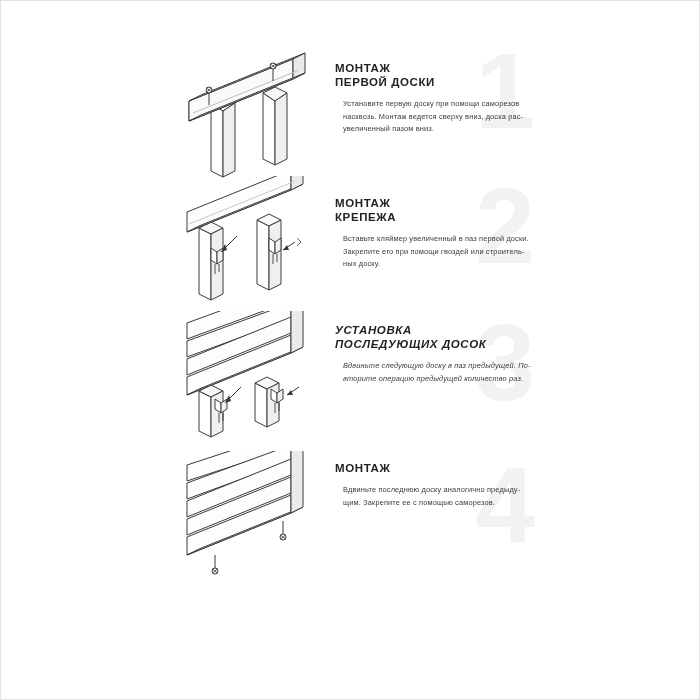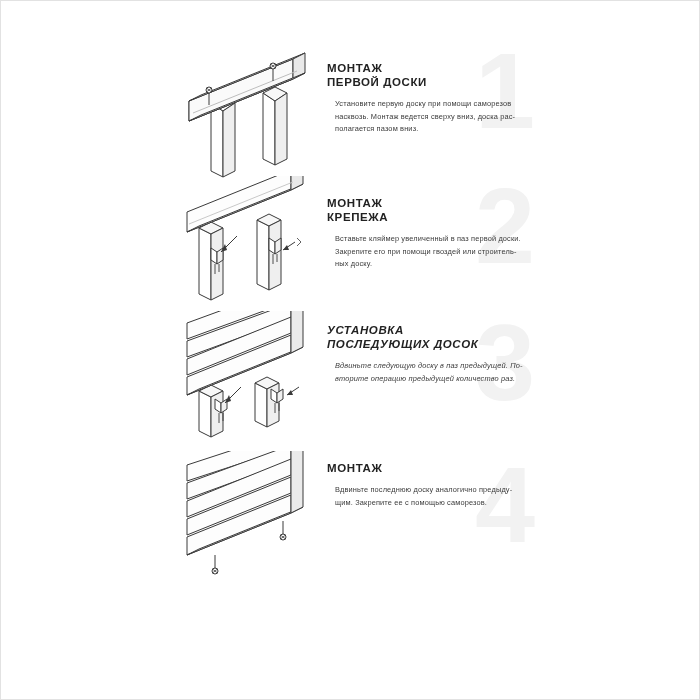--- a/index.html
+++ b/index.html
@@ -37,21 +37,21 @@
     position: absolute;
     left: 170px;
     top: 0;
     width: 160px;
     height: 140px;
   }
   .art svg { display: block; }
 
   .txt {
     position: absolute;
-    left: 326px;
+    left: 334px;
     top: 20px;
     width: 215px;
   }
   .step-3 .txt { top: 12px; font-style: italic; }
   .step-4 .txt { top: 10px; }
 
   .title {
     font-size: 11.5px;
     font-weight: bold;
     letter-spacing: 0.6px;
@@ -121,21 +121,21 @@
       </svg>
     </div>
     <div class="txt">
       <h3 class="title">
         <span>МОНТАЖ</span>
         <span>ПЕРВОЙ ДОСКИ</span>
       </h3>
       <p class="body">
         <span>Установите первую доску при помощи саморезов</span>
         <span>насквозь. Монтаж ведется сверху вниз, доска рас-</span>
-        <span>полагается пазом вниз.</span>
+        <span>увеличенный пазом вниз.</span>
       </p>
     </div>
   </div>
 
   <div class="step step-2">
     <div class="bignum">2</div>
     <div class="art">
       <svg width="160" height="140" viewBox="0 0 160 140" fill="none" stroke="#3a3a3a" stroke-width="1" stroke-linejoin="round">
 
         <path d="M28 52 L28 118 L40 124 L40 58 Z" fill="#ffffff"></path>

